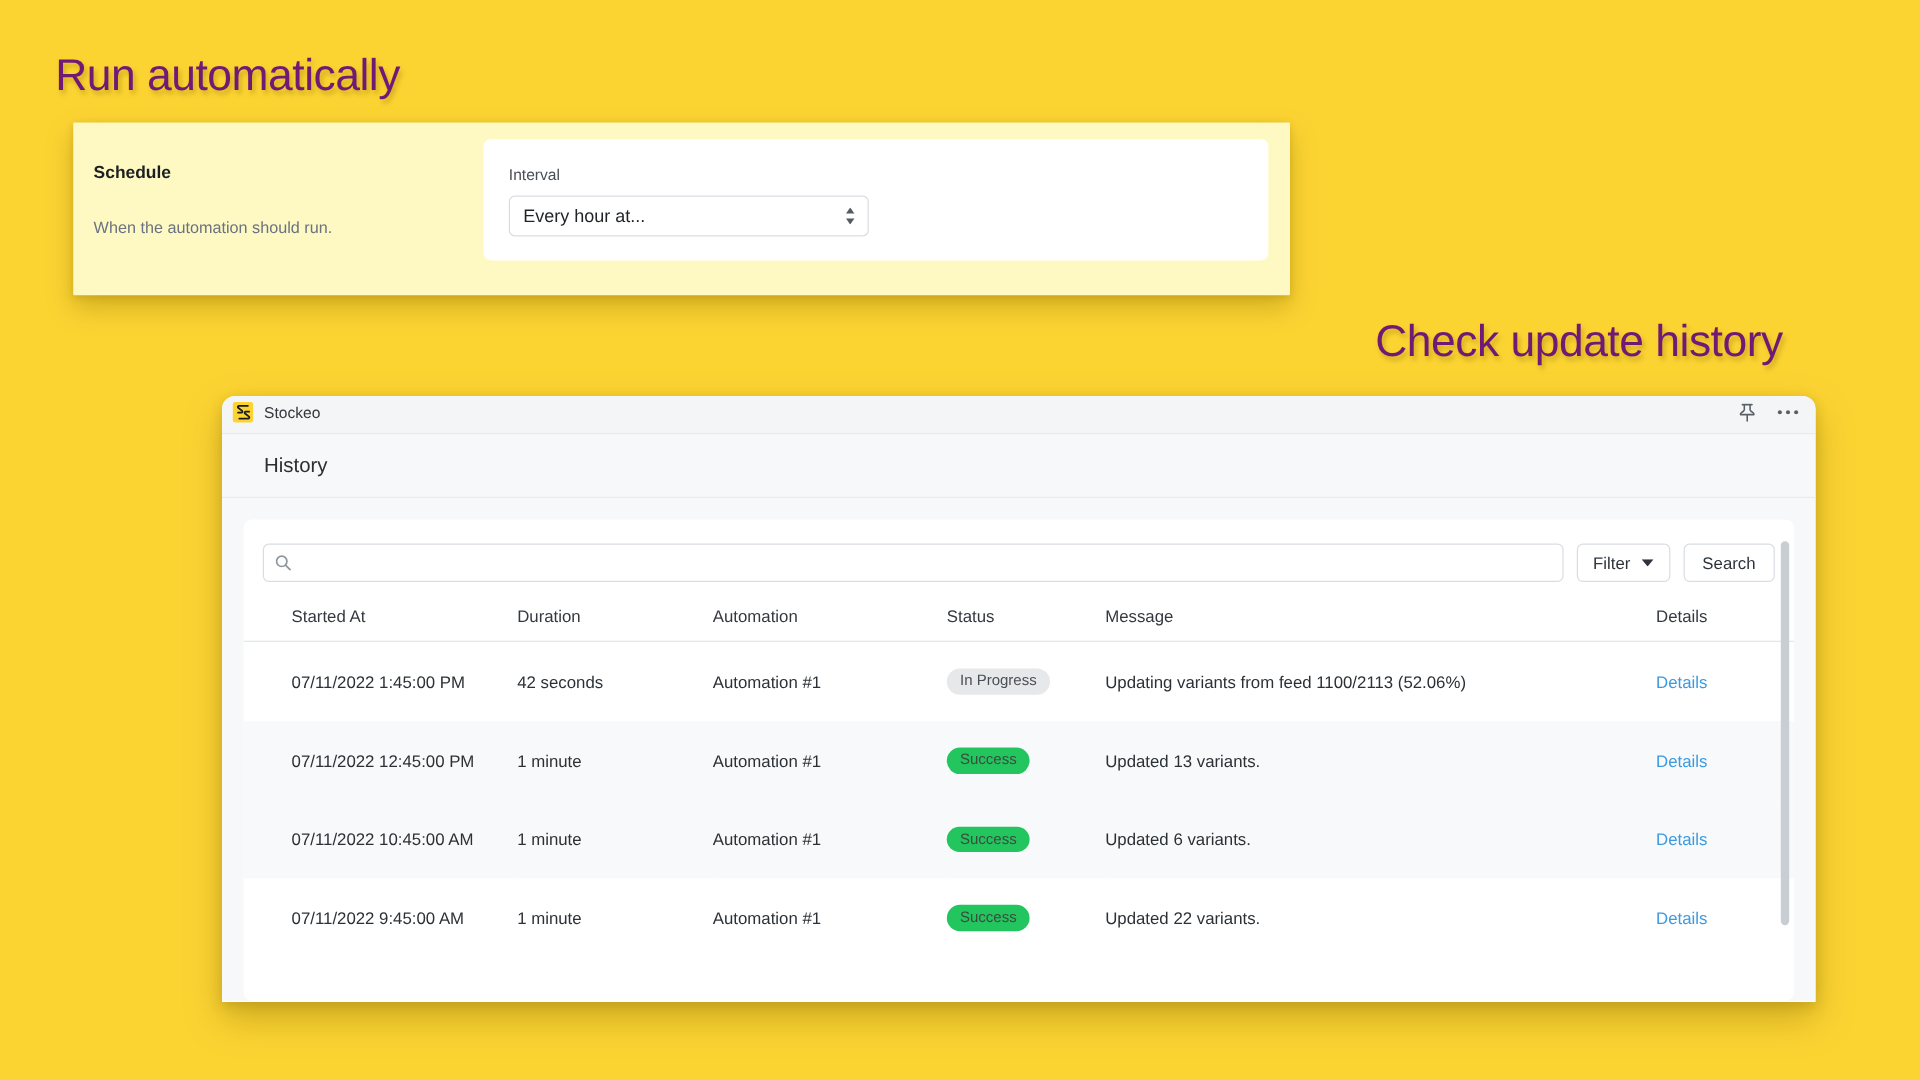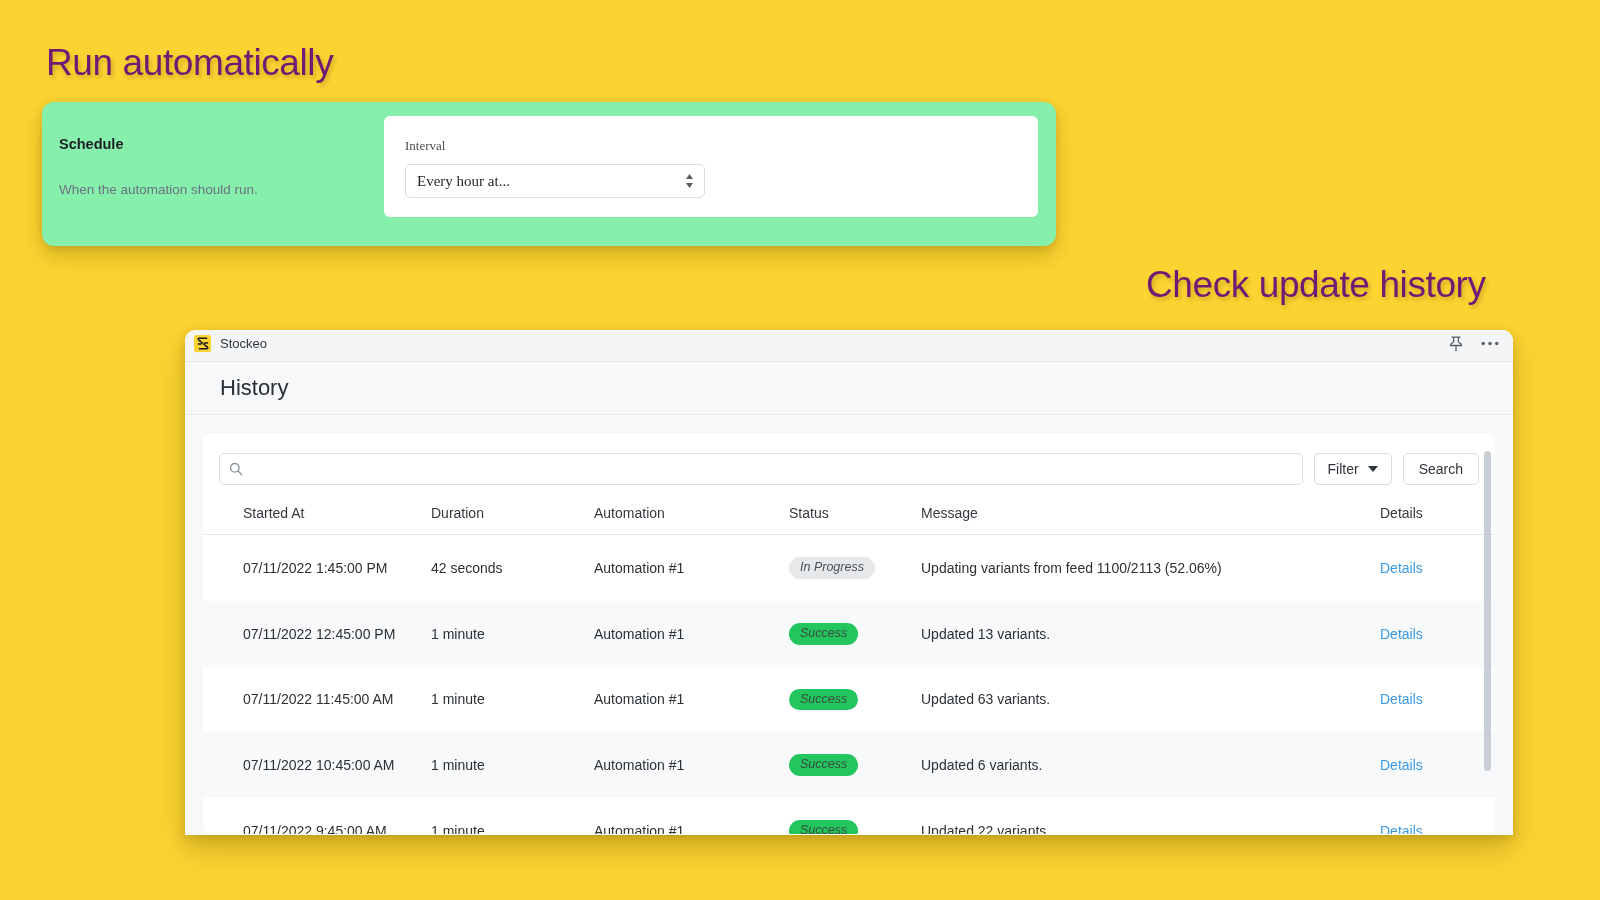--- a/index.html
+++ b/index.html
@@ -22,24 +22,24 @@
     letter-spacing: -0.4px;
     text-shadow: 2px 3px 4px rgba(120, 95, 0, 0.35);
     white-space: nowrap;
   }
   #heading-run { left: 46px; top: 42px; }
   #heading-history { left: 1146px; top: 264px; }
 
   
   #schedule-card {
     position: absolute;
-    left: 42px; top: 102px;
+    left: 61px; top: 102px;
     width: 1014px; height: 144px;
-    background: #86efac;
-    border-radius: 12px;
+    background: #fef9c3;
+    border-radius: 1px;
     box-shadow: 0 10px 22px rgba(126, 100, 0, 0.33), 0 2px 6px rgba(126,100,0,0.2);
   }
   #schedule-label-block {
     position: absolute;
     left: 17px; top: 34px;
     width: 300px;
   }
   #schedule-title {
     font-size: 14.5px;
     font-weight: 700;
@@ -51,21 +51,21 @@
     font-weight: 400;
     color: #6b7280;
   }
   #schedule-fields {
     position: absolute;
     left: 342px; top: 14px;
     width: 654px; height: 101px;
     background: #ffffff;
     border-radius: 6px;
   }
-  .field-group { position: absolute; top: 22px; font-family: Liberation Serif, serif; }
+  .field-group { position: absolute; top: 22px; }
   #field-interval { left: 21px; width: 300px; }
   #field-minute { left: 334px; width: 300px; }
   .field-label {
     font-size: 13px;
     color: #4a4f55;
     margin-bottom: 10px;
   }
   .select-box {
     position: relative;
     height: 34px;
@@ -133,21 +133,21 @@
   
   #page-header {
     height: 53px;
     background: #f7f8f9;
     border-bottom: 1px solid #e8eaec;
     display: flex;
     align-items: center;
     padding-left: 35px;
   }
   #page-title {
-    font-size: 22px;
+    font-size: 17px;
     color: #2a2f34;
     font-weight: 400;
   }
 
   
   #content-area {
     position: relative;
     height: 419px;
     background: #f7f8f9;
     padding: 18px 18px 0 18px;
@@ -241,21 +241,20 @@
   .col-status { width: 132px; }
   .col-message { width: auto; }
   .col-details { width: 115px; }
 
   .badge {
     display: inline-block;
     font-size: 12.5px;
     border-radius: 11px;
     padding: 4px 11px;
     line-height: 1.1;
-    font-style: italic;
   }
   .badge-inprogress { background: #e6e8ea; color: #4a5057; }
   .badge-success { background: #22c55e; color: #3c4b3e; }
 
   .details-link {
     color: #3b9ae1;
     font-size: 14px;
     text-decoration: none;
     cursor: pointer;
   }
@@ -388,28 +387,20 @@
               <td class="col-details"><a class="details-link">Details</a></td>
             </tr>
             <tr class="alt">
               <td class="col-started">07/11/2022 12:45:00 PM</td>
               <td class="col-duration">1 minute</td>
               <td class="col-automation">Automation #1</td>
               <td class="col-status"><span class="badge badge-success">Success</span></td>
               <td class="col-message">Updated 13 variants.</td>
               <td class="col-details"><a class="details-link">Details</a></td>
             </tr>
-            <tr>
-              <td class="col-started">07/11/2022 11:45:00 AM</td>
-              <td class="col-duration">1 minute</td>
-              <td class="col-automation">Automation #1</td>
-              <td class="col-status"><span class="badge badge-success">Success</span></td>
-              <td class="col-message">Updated 63 variants.</td>
-              <td class="col-details"><a class="details-link">Details</a></td>
-            </tr>
             <tr class="alt">
               <td class="col-started">07/11/2022 10:45:00 AM</td>
               <td class="col-duration">1 minute</td>
               <td class="col-automation">Automation #1</td>
               <td class="col-status"><span class="badge badge-success">Success</span></td>
               <td class="col-message">Updated 6 variants.</td>
               <td class="col-details"><a class="details-link">Details</a></td>
             </tr>
             <tr>
               <td class="col-started">07/11/2022 9:45:00 AM</td>

